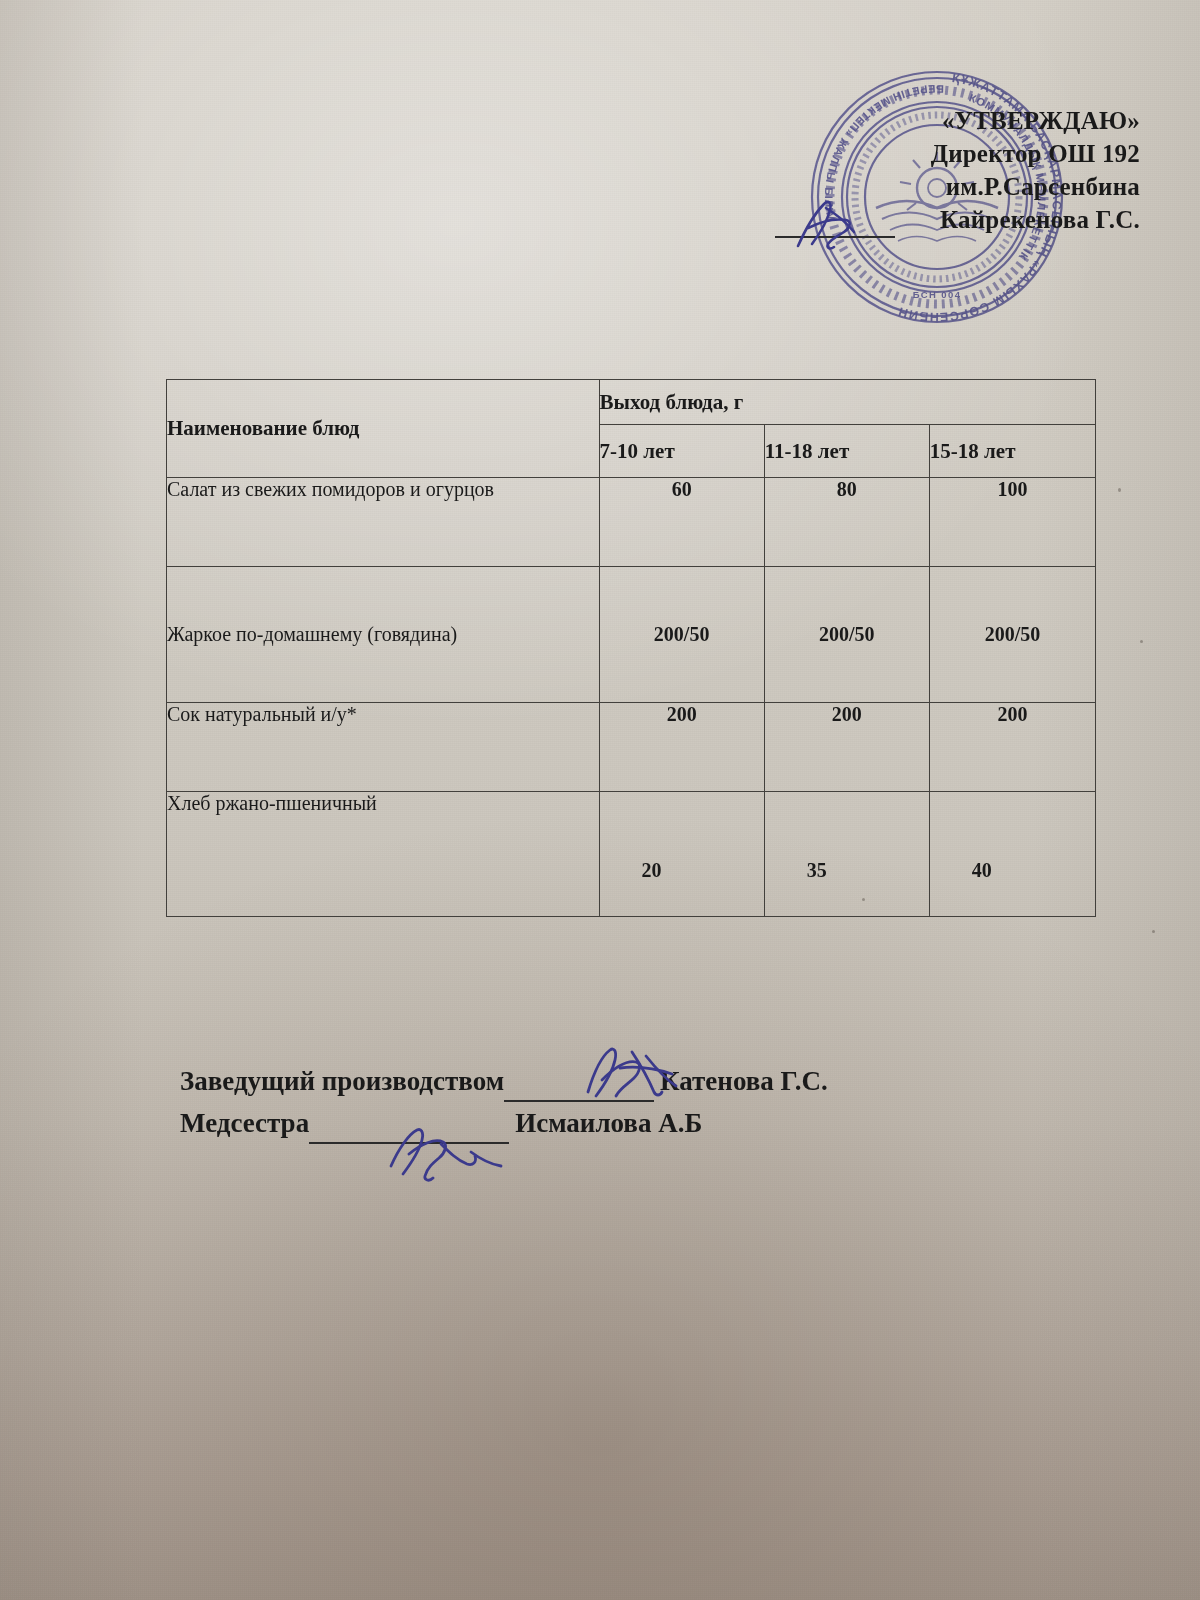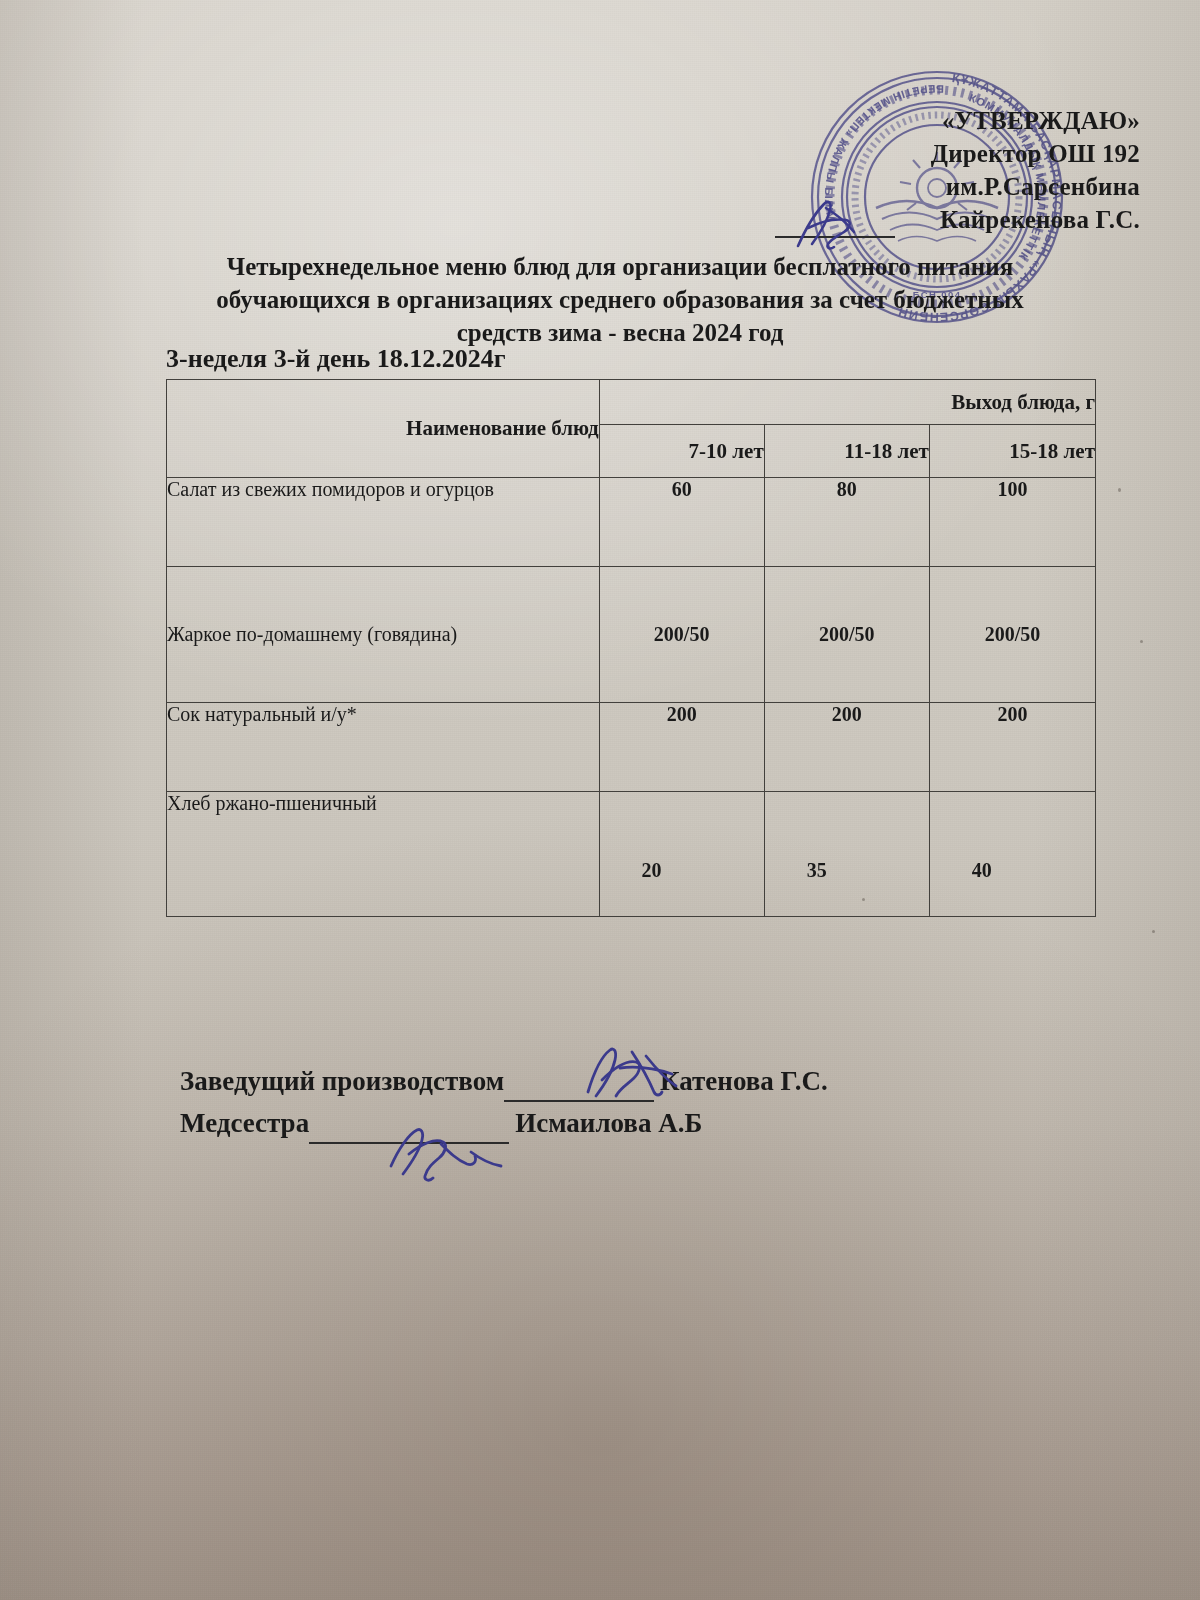--- a/index.html
+++ b/index.html
@@ -125,21 +125,21 @@
     background: transparent;
   }
   .menu-table th, .menu-table td {
     border: 1.6px solid #42403c;
     padding: 0;
     background: transparent;
   }
   .menu-table th {
     font-weight: bold;
     font-size: 21px;
-    text-align: right;
+    text-align: left;
     vertical-align: middle;
   }
   .th-name   { width: 434px; height: 96px; }
   .th-group  { height: 44px; }
   .th-age    { height: 52px; }
   .col-age   { width: 165px; }
   .col-age3  { width: 166px; }
 
   .menu-table td { font-size: 20px; }
   .cell-dish {
@@ -269,26 +269,20 @@
   </div>
   <div class="sig-line-director"></div>
   <svg class="sig-director-ink" viewBox="0 0 110 52">
     <g fill="none" stroke="#3b3a8c" stroke-width="2.6" stroke-linecap="round">
       <path d="M12,48 C20,30 30,14 38,6 C42,2 46,4 44,12 C41,24 32,38 26,46"></path>
       <path d="M22,30 C34,24 48,20 60,22 C66,23 64,30 58,34 C52,38 46,40 42,46 C40,50 44,52 48,49"></path>
       <path d="M40,10 C50,16 60,24 68,34"></path>
     </g>
   </svg>
 
-  <div class="doc-title">
-    <div>Четырехнедельное меню блюд для организации бесплатного питания</div>
-    <div>обучающихся в организациях среднего образования за счет бюджетных</div>
-    <div>средств зима - весна 2024 год</div>
-  </div>
-  <div class="subtitle">3-неделя 3-й день 18.12.2024г</div>
 
   <table class="menu-table">
     <thead>
       <tr>
         <th class="th-name" rowspan="2">Наименование блюд</th>
         <th class="th-group" colspan="3">Выход блюда, г</th>
       </tr>
       <tr>
         <th class="th-age col-age">7-10 лет</th>
         <th class="th-age col-age">11-18 лет</th>

